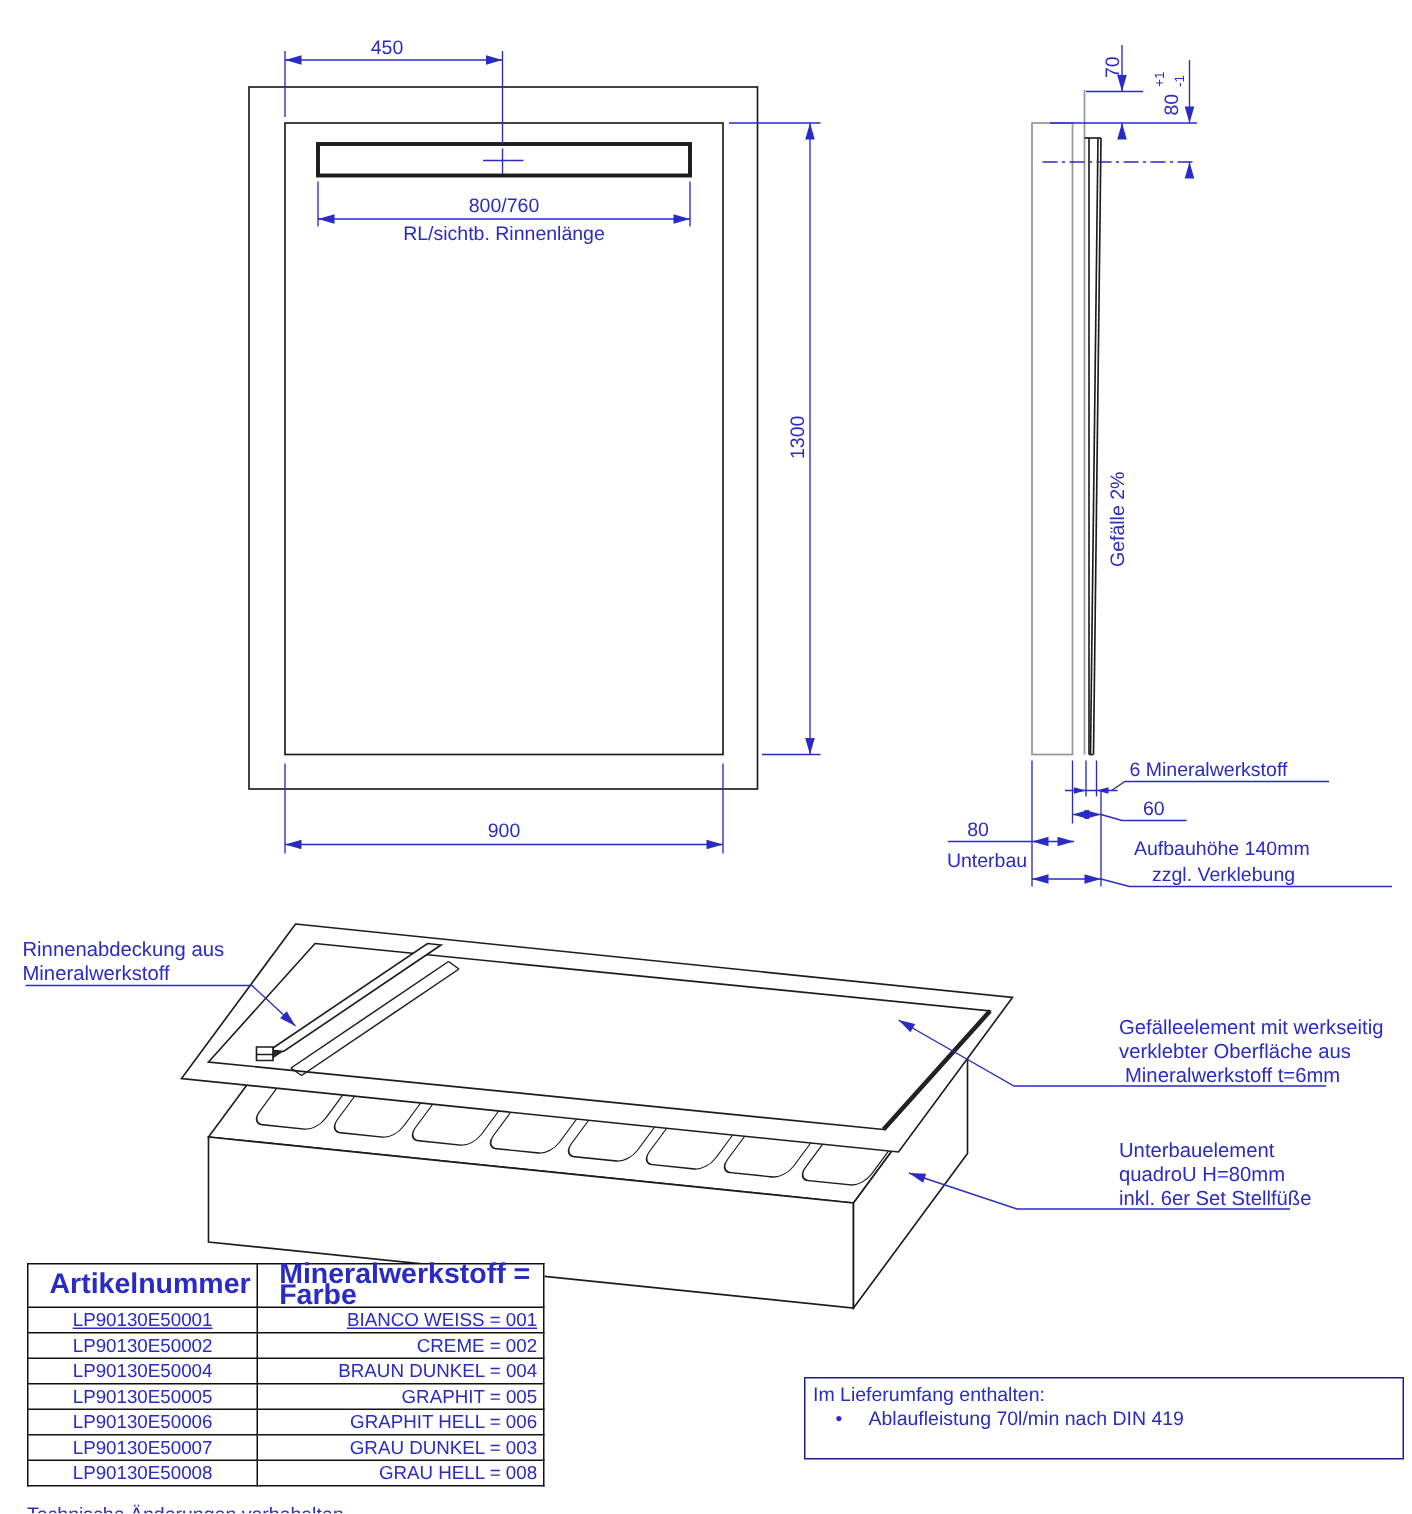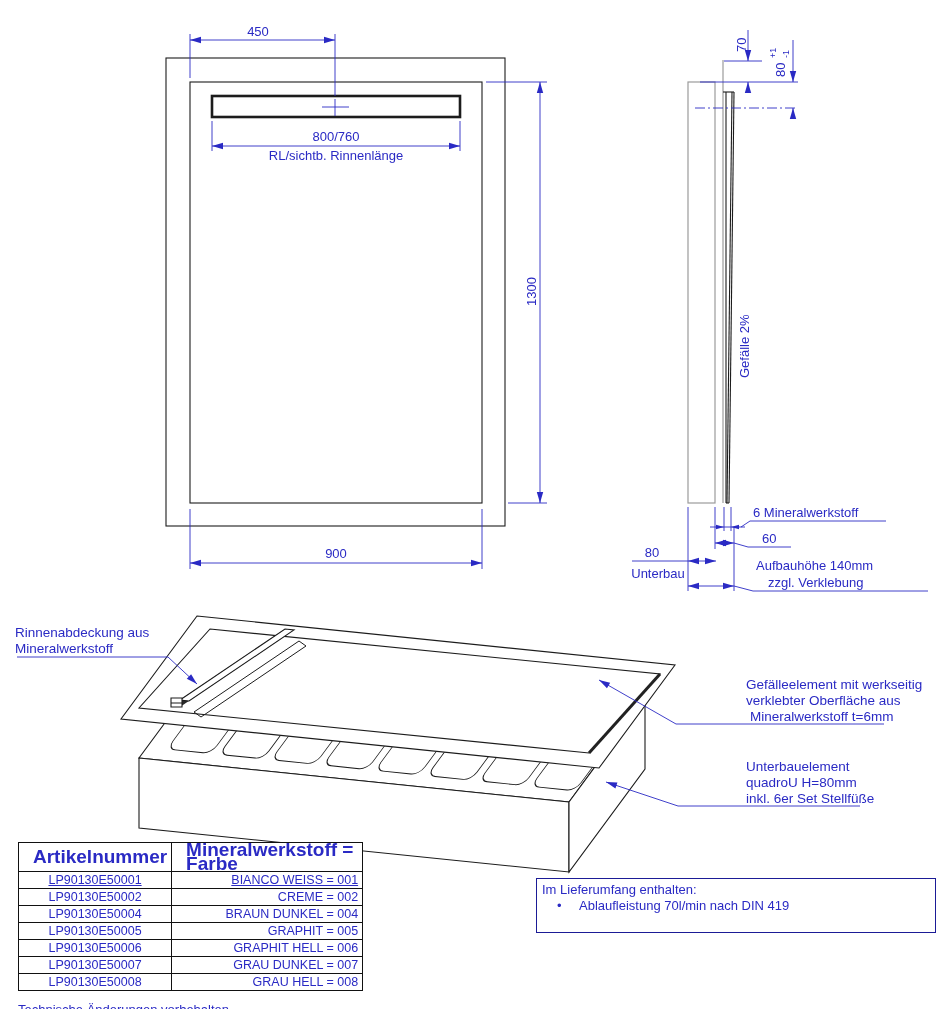--- a/index.html
+++ b/index.html
@@ -13,21 +13,21 @@
                color:#2a2ac4;background:#fff;}
   .parts-table td,.parts-table th{border:1.6px solid #111;padding:0 4px;height:16px;
                font-size:12.5px;line-height:14px;white-space:nowrap;}
   .parts-table th{height:28px;font-size:19px;font-weight:bold;text-align:center;padding-left:14px;}
   .col-art{width:118px;text-align:center;}
   .col-farbe{width:172px;text-align:right;}
   .linked span{text-decoration:underline;}
   .hdr-line{display:block;}
 
   
-  .delivery-box{position:absolute;left:536px;top:878px;width:398px;height:53px;
+  .delivery-box{position:absolute;left:536px;top:918px;width:398px;height:53px;
                 border:1.6px solid #1b1b96;color:#2a2ac4;font-size:13px;line-height:15.5px;}
   .delivery-title{margin:3px 0 0 5px;}
   .delivery-item{position:relative;margin-left:42px;}
   .delivery-bullet{position:absolute;left:-22px;top:0;}
 
   
   .footer-note{position:absolute;left:18px;top:1002px;color:#2a2ac4;font-size:13px;white-space:nowrap;}
 </style>
 </head>
 <body>
@@ -237,21 +237,21 @@
     <tr>
       <td class="col-art">LP90130E50005</td>
       <td class="col-farbe">GRAPHIT = 005</td>
     </tr>
     <tr>
       <td class="col-art">LP90130E50006</td>
       <td class="col-farbe">GRAPHIT HELL = 006</td>
     </tr>
     <tr>
       <td class="col-art">LP90130E50007</td>
-      <td class="col-farbe">GRAU DUNKEL = 007</td>
+      <td class="col-farbe">GRAU DUNKEL = 003</td>
     </tr>
     <tr>
       <td class="col-art">LP90130E50008</td>
       <td class="col-farbe">GRAU HELL = 008</td>
     </tr>
   </tbody>
 </table>
 
 <div class="delivery-box">
   <div class="delivery-title">Im Lieferumfang enthalten:</div>

